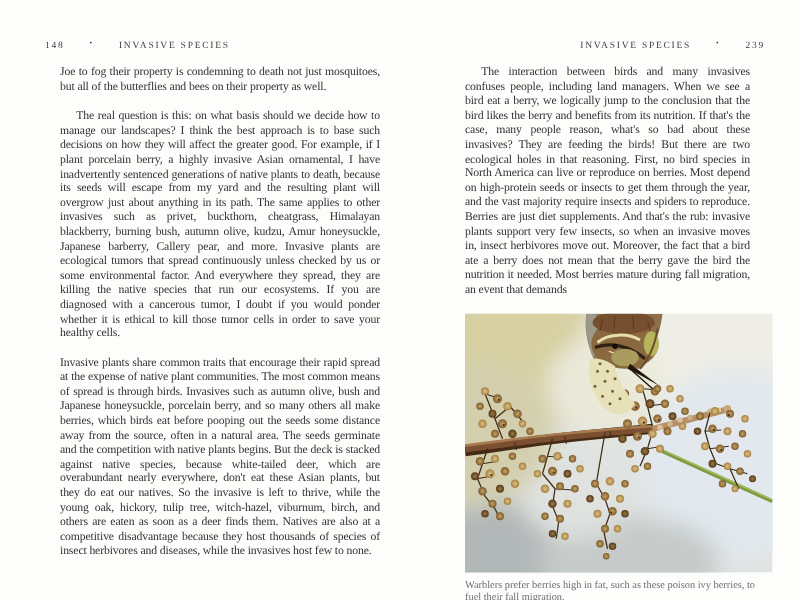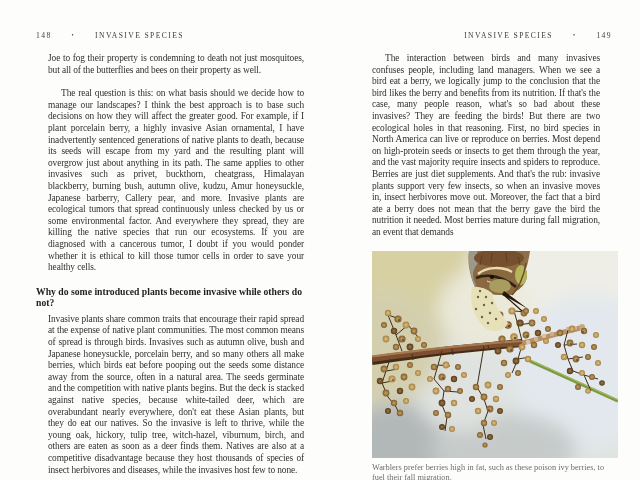--- a/index.html
+++ b/index.html
@@ -56,32 +56,31 @@
       <span>148</span>
       <span class="sep">•</span>
       <span>INVASIVE SPECIES</span>
     </div>
 
     <div class="body-text">
       <p class="first-after-head">Joe to fog their property is condemning to death not just mosquitoes, but all of the butterflies and bees on their property as well.</p>
       <p class="indent">The real question is this: on what basis should we decide how to manage our landscapes? I think the best approach is to base such decisions on how they will affect the greater good. For example, if I plant porcelain berry, a highly invasive Asian ornamental, I have inadvertently sentenced generations of native plants to death, because its seeds will escape from my yard and the resulting plant will overgrow just about anything in its path. The same applies to other invasives such as privet, buckthorn, cheatgrass, Himalayan blackberry, burning bush, autumn olive, kudzu, Amur honeysuckle, Japanese barberry, Callery pear, and more. Invasive plants are ecological tumors that spread continuously unless checked by us or some environmental factor. And everywhere they spread, they are killing the native species that run our ecosystems. If you are diagnosed with a cancerous tumor, I doubt if you would ponder whether it is ethical to kill those tumor cells in order to save your healthy cells.</p>
     </div>
 
-    <div class="subheading">Why do some introduced plants become invasive while others do not?</div>
 
     <div class="body-text">
       <p class="after-sub">Invasive plants share common traits that encourage their rapid spread at the expense of native plant communities. The most common means of spread is through birds. Invasives such as autumn olive, bush and Japanese honeysuckle, porcelain berry, and so many others all make berries, which birds eat before pooping out the seeds some distance away from the source, often in a natural area. The seeds germinate and the competition with native plants begins. But the deck is stacked against native species, because white-tailed deer, which are overabundant nearly everywhere, don't eat these Asian plants, but they do eat our natives. So the invasive is left to thrive, while the young oak, hickory, tulip tree, witch-hazel, viburnum, birch, and others are eaten as soon as a deer finds them. Natives are also at a competitive disadvantage because they host thousands of species of insect herbivores and diseases, while the invasives host few to none.</p>
     </div>
   </div>
 
   <div class="page" id="page-right">
     <div class="running-head">
       <span>INVASIVE SPECIES</span>
       <span class="sep">•</span>
-      <span>149</span>
+      <span>239</span>
     </div>
 
     <div class="body-text">
       <p class="first-after-head indent">The interaction between birds and many invasives confuses people, including land managers. When we see a bird eat a berry, we logically jump to the conclusion that the bird likes the berry and benefits from its nutrition. If that's the case, many people reason, what's so bad about these invasives? They are feeding the birds! But there are two ecological holes in that reasoning. First, no bird species in North America can live or reproduce on berries. Most depend on high-protein seeds or insects to get them through the year, and the vast majority require insects and spiders to reproduce. Berries are just diet supplements. And that's the rub: invasive plants support very few insects, so when an invasive moves in, insect herbivores move out. Moreover, the fact that a bird ate a berry does not mean that the berry gave the bird the nutrition it needed. Most berries mature during fall migration, an event that demands</p>
     </div>
 
     <figure>
       <svg width="246" height="207" viewBox="0 0 246 207" xmlns="http://www.w3.org/2000/svg">
         <defs>
           <filter id="bgblur" x="-40%" y="-40%" width="180%" height="180%">

